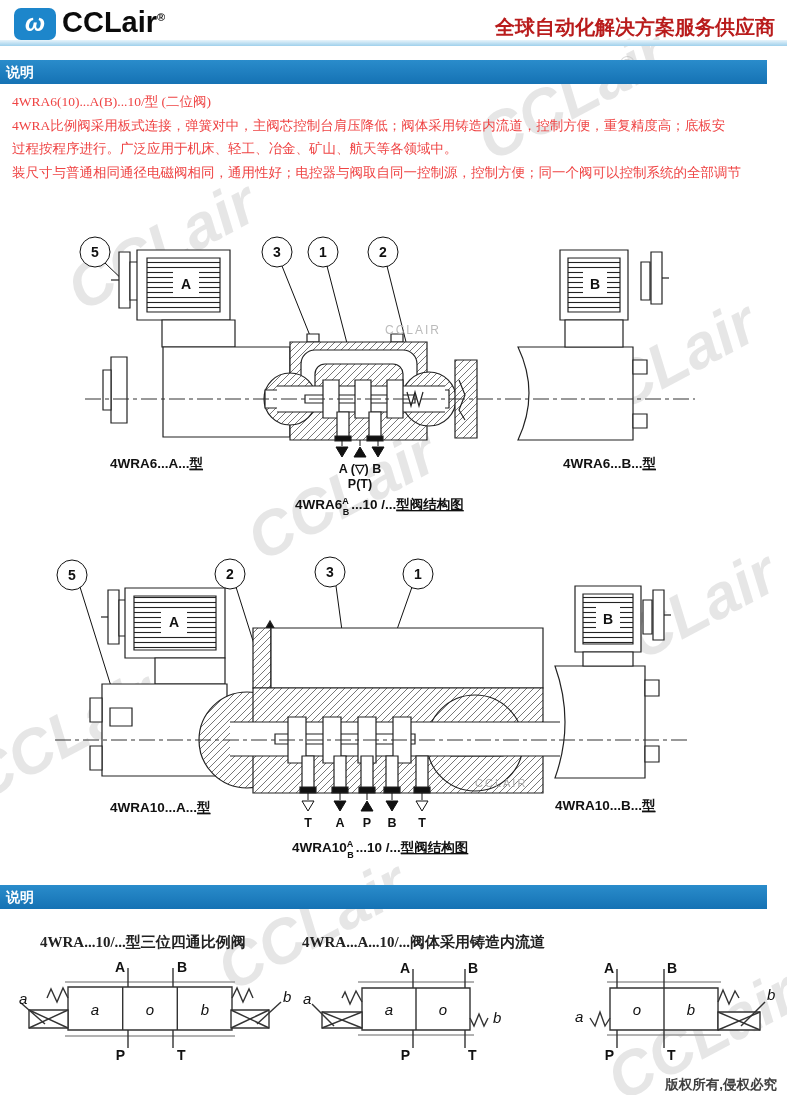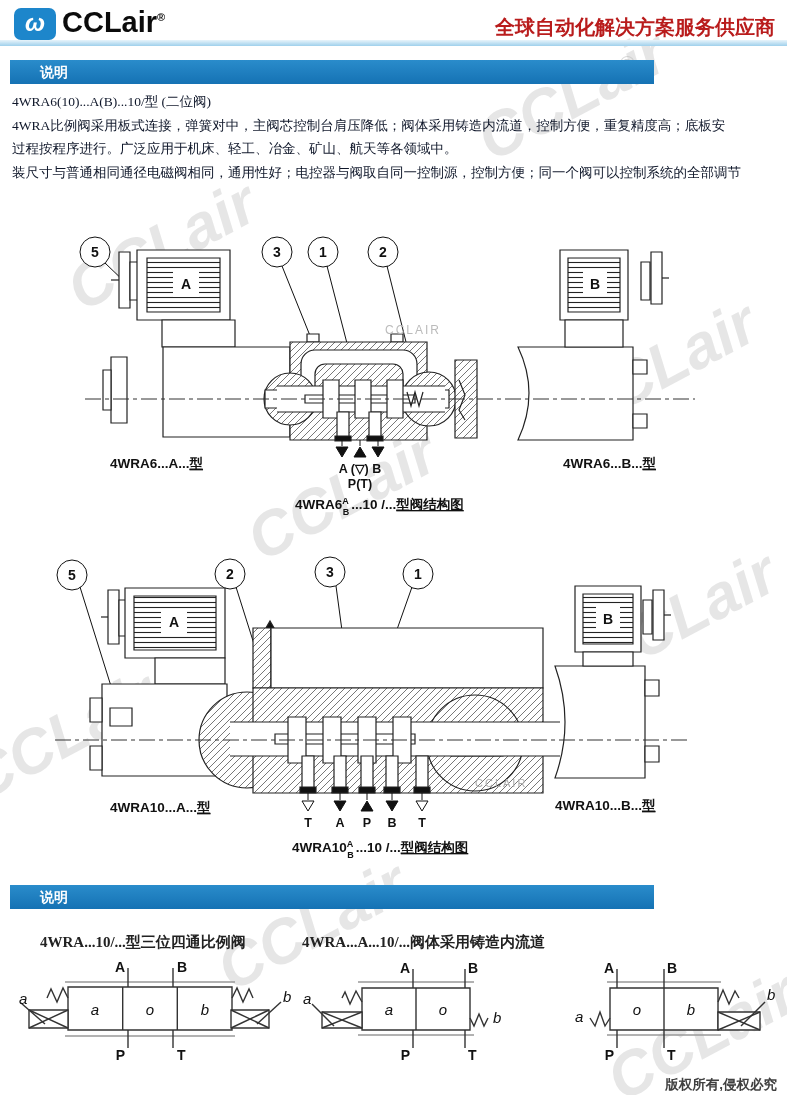--- a/index.html
+++ b/index.html
@@ -8,25 +8,25 @@
   
   .logo-badge{position:absolute;left:14px;top:8px;width:42px;height:32px;background:#1d86cb;
               border-radius:7px;color:#fff;text-align:center;line-height:30px;
               font-size:24px;font-style:italic;font-weight:bold;}
   .brand{position:absolute;left:62px;top:6px;font-size:29px;font-weight:800;letter-spacing:0px;color:#0b0b0b;}
   .brand .reg{font-size:11px;vertical-align:super;font-weight:700;}
   .slogan{position:absolute;right:12px;top:14px;font-size:20px;font-weight:700;color:#b91c1c;}
   .hdr-rule{position:absolute;left:0;top:40px;width:787px;height:6px;
             background:linear-gradient(#e8f4fb,#9fd0ec);}
   
-  .secbar{position:absolute;left:10px;width:644px;height:24px;background:linear-gradient(#2a8ccb,#1572b4);
-          color:#fff;font-size:14px;font-weight:bold;line-height:24px;padding-left:30px;box-sizing:border-box;}
+  .secbar{position:absolute;left:0;width:767px;height:24px;background:linear-gradient(#2a8ccb,#1572b4);
+          color:#fff;font-size:14px;font-weight:bold;line-height:24px;padding-left:6px;box-sizing:border-box;}
   
   .bodytext{position:absolute;left:12px;top:90px;width:770px;
-            font-family:"Liberation Serif",serif;font-size:13.5px;line-height:23.5px;color:#0f172a;
+            font-family:"Liberation Serif",serif;font-size:13.5px;line-height:23.5px;color:#ef4444;
             white-space:nowrap;}
   
   .symtitle{position:absolute;top:933px;font-family:"Liberation Serif",serif;
             font-size:15px;font-weight:bold;color:#222;white-space:nowrap;}
   .footer{position:absolute;right:10px;top:1076px;font-size:13.5px;font-weight:bold;color:#404040;}
   
   .wm{position:absolute;color:rgba(190,190,190,0.38);font-size:62px;font-weight:bold;font-style:italic;
       transform:rotate(-28deg);pointer-events:none;white-space:nowrap;}
   .wm-reg{position:absolute;color:rgba(185,185,185,0.55);font-size:20px;pointer-events:none;}
   svg{position:absolute;overflow:visible;}

